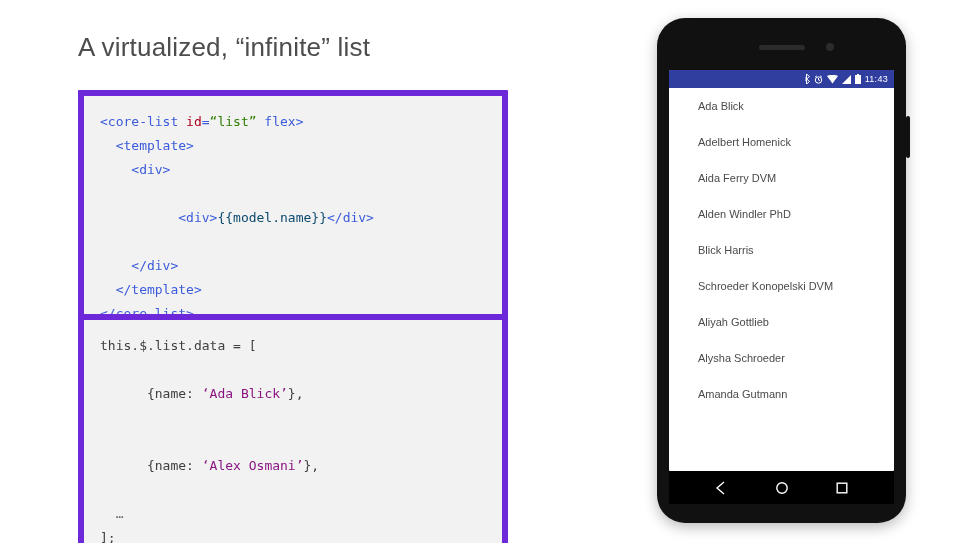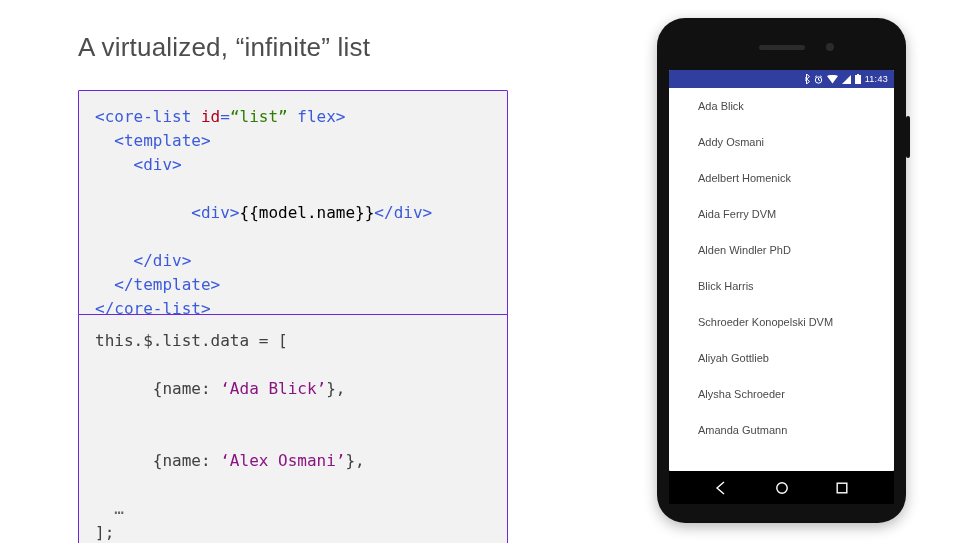--- a/index.html
+++ b/index.html
@@ -24,36 +24,36 @@
     font-size: 26px;
     font-weight: 300;
     color: #4d4d4d;
     letter-spacing: 0.2px;
   }
   .codeblock {
     position: absolute;
     left: 78px;
     width: 430px;
     background: #f2f2f2;
-    border: 1px solid #6d28d9;
+    border: 6px solid #6d28d9;
     border-radius: 1px;
     padding: 14px 16px 14px 16px;
     font-family: Menlo, Consolas, "DejaVu Sans Mono", monospace;
-    font-size: 16px;
+    font-size: 13px;
     line-height: 24px;
     color: #222;
     box-sizing: border-box;
   }
   #code1 { top: 90px; }
   #code2 { top: 314px; }
   
   .tag { color: #3b5bdb; }      
   .attrname { color: #b00020; }  
   .strg { color: #2e7d00; }      
-  .text { color: #000000; }
+  .text { color: #0c4a6e; }
   .kw  { color: #404040; }
   .name { color: #8a1482; }      
   .dim { color: #666; }
 
   
   .phone {
     position: absolute;
     right: 60px;
     top: 18px;
     width: 249px;
@@ -216,23 +216,20 @@
               <rect x="0" y="1" width="6" height="9" fill="#fff"></rect>
               <rect x="2" y="0" width="2" height="1.2" fill="#fff"></rect>
             </svg>
       </span>
       <span style="font-size:9px;letter-spacing:0.3px;">11:43</span>
     </div>
 
     <div class="list">
       <div class="row">
             <span>Ada Blick</span>
-          </div>
-      <div class="row">
-            <span>Addy Osmani</span>
           </div>
       <div class="row">
             <span>Adelbert Homenick</span>
           </div>
       <div class="row">
             <span>Aida Ferry DVM</span>
           </div>
       <div class="row">
             <span>Alden Windler PhD</span>
           </div>

